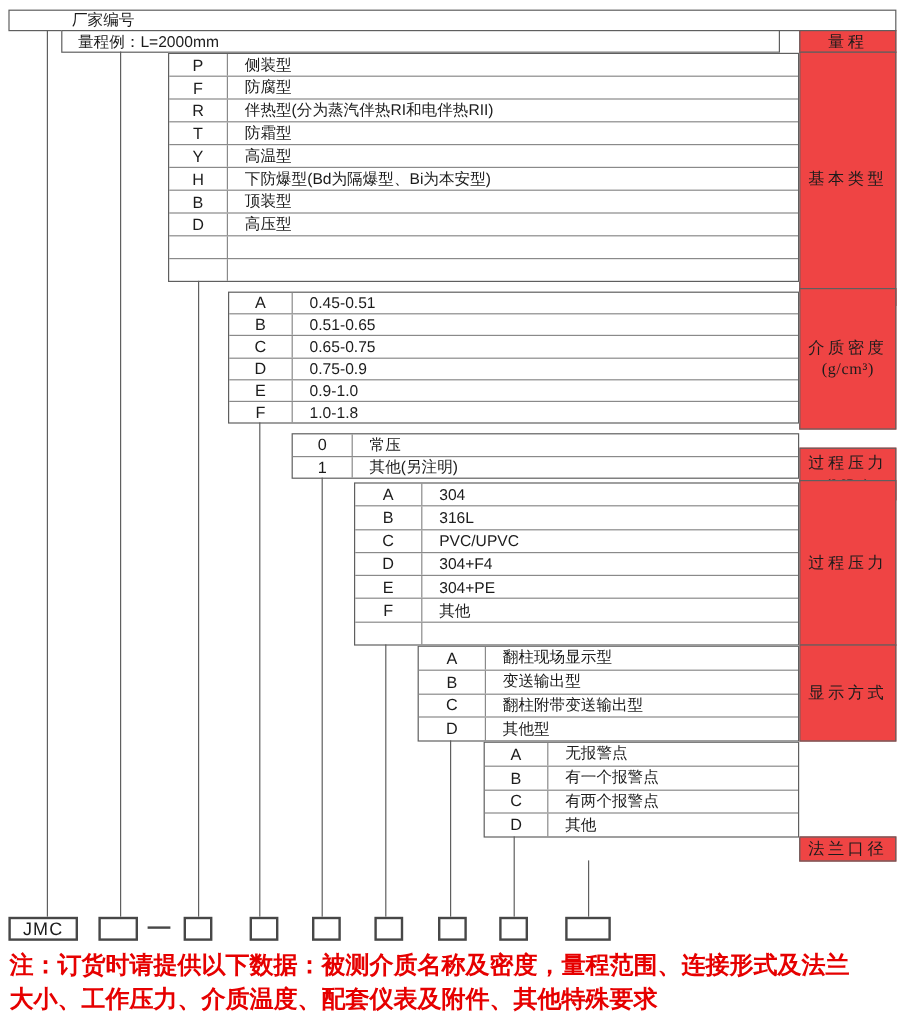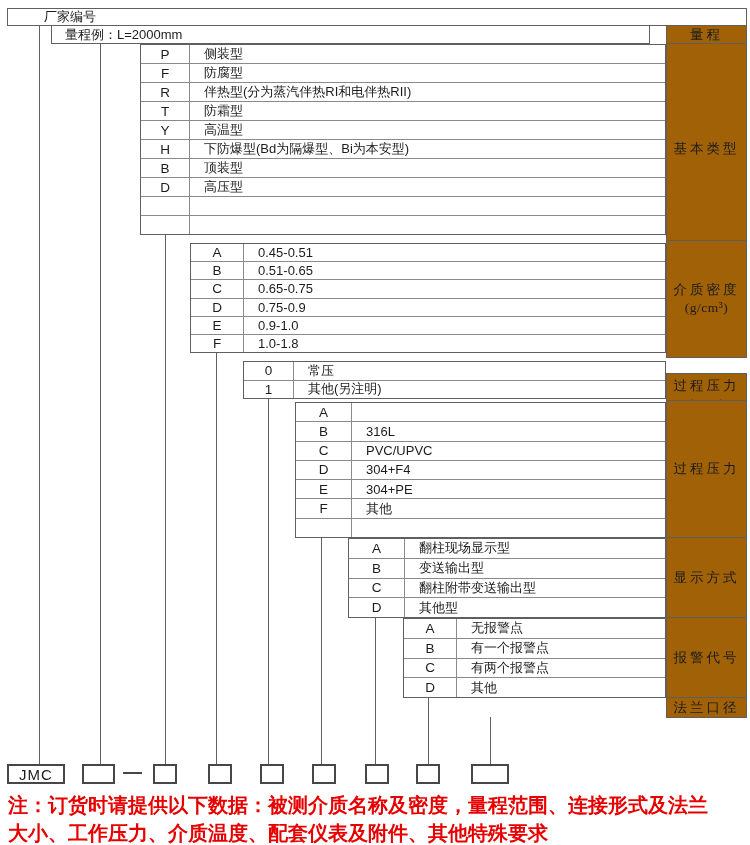--- a/index.html
+++ b/index.html
@@ -20,41 +20,41 @@
   .trow + .trow{border-top:1px solid var(--rc);}
   .code{display:flex;align-items:center;justify-content:center;border-right:1px solid var(--rc);font-size:13.5px;}
   .desc{flex:1;display:flex;align-items:center;padding-left:14px;font-size:13px;white-space:nowrap;}
   .t-basic .code{width:48px;}
   .t-density .code{width:52px;}
   .t-pressure .code{width:49px;}
   .t-material .code{width:55px;}
   .t-display .code{width:55px;}
   .t-alarm .code{width:52px;}
   .side{
-    border:1px solid var(--bc);background:#a16207;display:flex;flex-direction:column;
+    border:1px solid var(--bc);background:#ef4444;display:flex;flex-direction:column;
     align-items:center;justify-content:center;text-align:center;
     font-family:"Liberation Serif",serif;font-size:13.5px;letter-spacing:3px;line-height:18px;
   }
   .side .nosp{letter-spacing:0.5px;}
   .vline{position:absolute;width:1px;background:var(--bc);}
   .bbox{position:absolute;box-sizing:border-box;border:2px solid #474747;background:#fff;
         display:flex;align-items:center;justify-content:center;}
   .jmc{font-weight:normal;font-size:15px;letter-spacing:1px;}
   .dash{position:absolute;height:2px;background:#474747;}
   .note{
     position:absolute;left:8px;top:791px;width:740px;color:var(--note);
     font-size:20px;font-weight:bold;line-height:28px;white-space:nowrap;
   }
 </style>
 </head>
 <body>
 
 <div id="canvas">
 
-  <div class="abs box" style="left:7px;top:8px;width:740px;height:18px;padding-left:36px;">
+  <div class="abs box" style="left:7px;top:8px;width:740px;height:18px;padding-left:52px;">
     <span>厂家编号</span>
   </div>
   <div class="abs box" style="left:51px;top:25px;width:599px;height:19px;padding-left:13px;">
     <span>量程例：L=2000mm</span>
   </div>
 
   <div class="abs side" style="left:666px;top:25px;width:81px;height:19px;">
     <span>量程</span>
   </div>
   <div class="abs side" style="left:666px;top:43px;width:81px;height:212px;">
@@ -67,23 +67,20 @@
   <div class="abs side" style="left:666px;top:357px;width:81px;height:44px;margin-top:16px;">
     <span>过程压力</span>
     <span class="nosp">(MPa)</span>
   </div>
   <div class="abs side" style="left:666px;top:400px;width:81px;height:138px;">
     <span>过程压力</span>
   </div>
   <div class="abs side" style="left:666px;top:537px;width:81px;height:81px;">
     <span>显示方式</span>
   </div>
-  <div class="abs side" style="left:666px;top:617px;width:81px;height:81px;">
-    <span>报警代号</span>
-  </div>
   <div class="abs side" style="left:666px;top:697px;width:81px;height:21px;justify-content:flex-end;">
     <span>法兰口径</span>
   </div>
 
   <div class="abs tbl t-basic" style="left:140px;top:44px;width:526px;height:191px;">
     <div class="trow">
       <div class="code">P</div>
       <div class="desc">侧装型</div>
     </div>
     <div class="trow">
@@ -158,20 +155,21 @@
     </div>
     <div class="trow">
       <div class="code">1</div>
       <div class="desc">其他(另注明)</div>
     </div>
   </div>
 
   <div class="abs tbl t-material" style="left:295px;top:402px;width:371px;height:136px;">
     <div class="trow">
       <div class="code">A</div>
+      <div class="desc">304</div>
     </div>
     <div class="trow">
       <div class="code">B</div>
       <div class="desc">316L</div>
     </div>
     <div class="trow">
       <div class="code">C</div>
       <div class="desc">PVC/UPVC</div>
     </div>
     <div class="trow">

